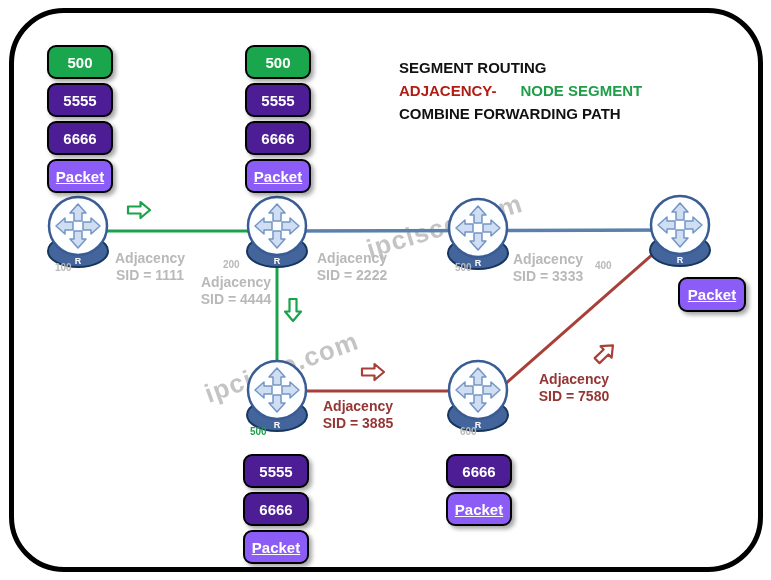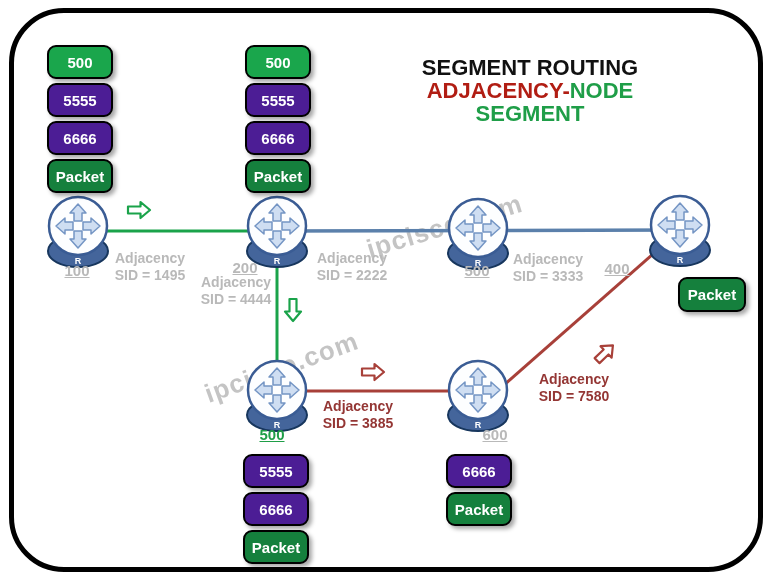--- a/index.html
+++ b/index.html
@@ -7,61 +7,61 @@
     width:771px;height:580px;position:relative;overflow:hidden;
     font-family:"Liberation Sans","DejaVu Sans",sans-serif;
   }
   .frame{
     position:absolute;left:9px;top:8px;width:744px;height:554px;
     border:5px solid #000;border-radius:55px;background:#fff;
   }
   
   .title{
     position:absolute;left:399px;top:56px;width:262px;
-    text-align:center;font-weight:bold;font-size:22px;line-height:23px;color:#111;
+    font-weight:bold;font-size:15px;line-height:23px;color:#111;
     letter-spacing:0px;
   }
   .t-red{color:#b11d13;}
-  .t-green{color:#1f9e48;}
+  .t-green{color:#1f9e48;margin-left:24px;}
   
   .watermark{
     position:absolute;color:rgba(125,125,125,0.45);font-weight:bold;
     font-size:26px;letter-spacing:1px;white-space:nowrap;pointer-events:none;
   }
   .wm1{left:364px;top:211px;transform:rotate(-17deg);}
   .wm2{left:201px;top:352px;transform:rotate(-20deg);}
   
   svg.lines{position:absolute;left:0;top:0;}
   
   .flow-arrow{position:absolute;}
   
   .router{position:absolute;width:68px;height:74px;}
   
   .nodelabel{
-    position:absolute;width:44px;text-align:center;
-    font-size:15px;font-weight:bold;color:#b9b9b9;text-decoration:underline;
+    position:absolute;width:44px;text-align:left;
+    font-size:10px;font-weight:bold;color:#b9b9b9;
   }
   .nodelabel.green{color:#1f9e48;}
   
   .adj{
     position:absolute;width:84px;text-align:center;
     font-size:14px;font-weight:bold;line-height:17px;color:#b9b9b9;white-space:nowrap;
   }
   .adj.darkred{color:#943634;}
   
   .stack{position:absolute;display:flex;flex-direction:column;gap:4px;}
   .box{
     width:62px;height:30px;border:2px solid #000;border-radius:9px;
     display:flex;align-items:center;justify-content:center;
     color:#fff;font-size:15px;font-weight:bold;
     box-shadow:3px 3px 4px rgba(0,0,0,0.35);
   }
   .box.green{background:#1aa64c;}
   .box.red{background:#4c1d95;}
-  .box.black{background:#15803d;}
+  .box.black{background:#8b5cf6;text-decoration:underline;}
   .packet-400{position:absolute;left:678px;top:277px;}
   .packet-400 .box{width:64px;height:31px;}
 </style>
 </head>
 <body>
 
 <svg width="0" height="0" style="position:absolute" aria-hidden="true">
   <defs>
     <symbol id="router-sym" viewBox="0 0 68 74">
       <ellipse cx="34" cy="56" rx="30" ry="16" fill="#44659b" stroke="#17365d" stroke-width="2"></ellipse>
@@ -133,25 +133,25 @@
   <svg width="68" height="74">
       <use href="#router-sym"></use>
     </svg>
 </div>
 
 <div class="nodelabel" style="left:55px;top:262px">100</div>
 <div class="nodelabel" style="left:223px;top:259px">200</div>
 <div class="nodelabel" style="left:455px;top:262px">500</div>
 <div class="nodelabel" style="left:595px;top:260px">400</div>
 <div class="nodelabel green" style="left:250px;top:426px">500</div>
-<div class="nodelabel" style="left:473px;top:426px">600</div>
+<div class="nodelabel" style="left:460px;top:426px">600</div>
 
 <div class="adj" style="left:108px;top:250px">
   <div>Adjacency</div>
-  <div>SID = 1495</div>
+  <div>SID = 1111</div>
 </div>
 <div class="adj" style="left:310px;top:250px">
   <div>Adjacency</div>
   <div>SID = 2222</div>
 </div>
 <div class="adj" style="left:506px;top:251px">
   <div>Adjacency</div>
   <div>SID = 3333</div>
 </div>
 <div class="adj" style="left:194px;top:274px">
@@ -163,20 +163,21 @@
   <div>SID = 3885</div>
 </div>
 <div class="adj darkred" style="left:532px;top:371px">
   <div>Adjacency</div>
   <div>SID = 7580</div>
 </div>
 
 <div class="title">
   <div>SEGMENT ROUTING</div>
   <div><span class="t-red">ADJACENCY</span><span class="t-red">-</span><span class="t-green">NODE SEGMENT</span></div>
+  <div>COMBINE FORWARDING PATH</div>
 </div>
 
 <div class="stack" style="left:47px;top:45px">
   <div class="box green">500</div>
   <div class="box red">5555</div>
   <div class="box red">6666</div>
   <div class="box black">Packet</div>
 </div>
 
 <div class="stack" style="left:245px;top:45px">

